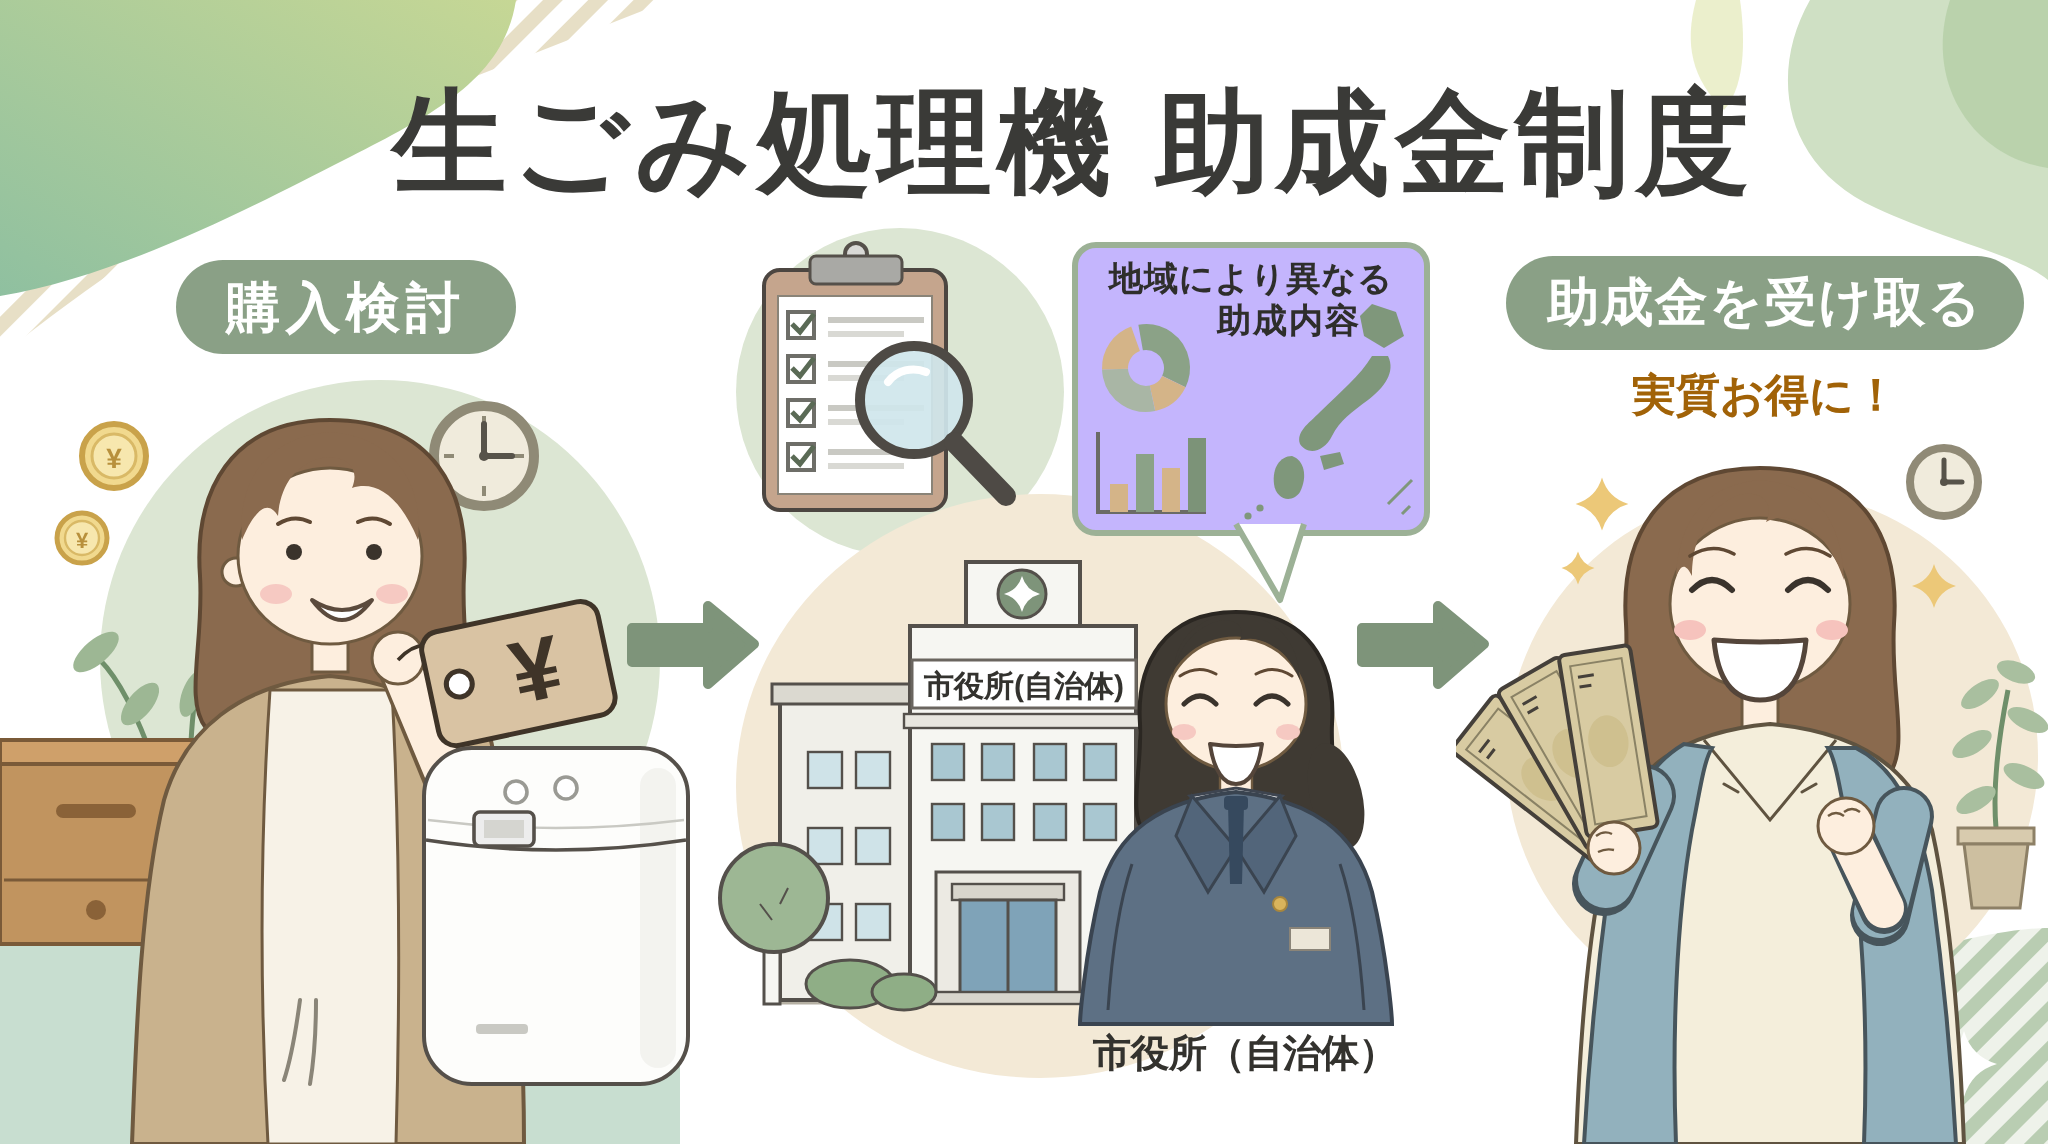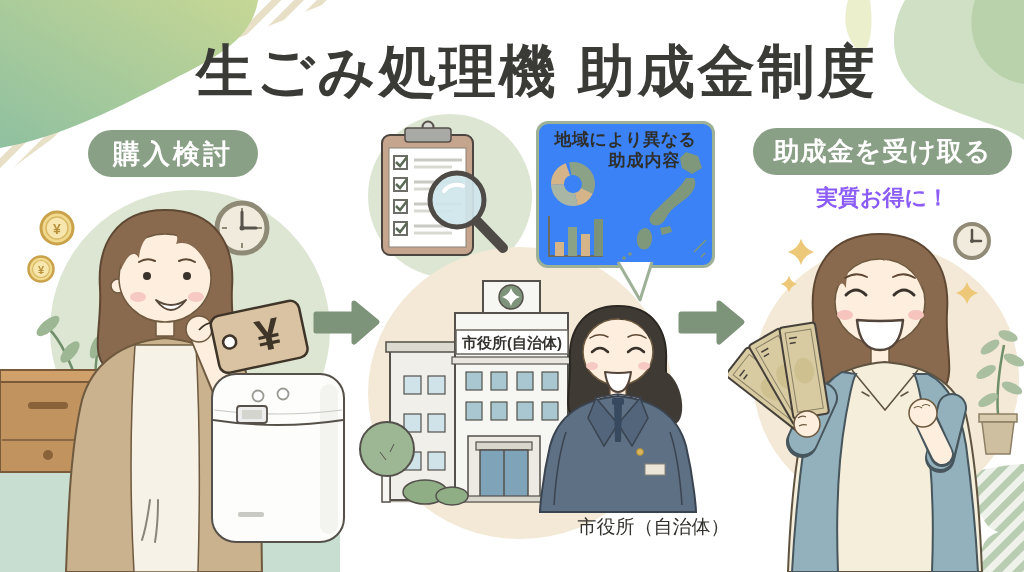--- a/index.html
+++ b/index.html
@@ -21,28 +21,28 @@
     font-size:57px;font-weight:800;color:var(--title-color);letter-spacing:3px;padding-left:25px;
   }
   .pill{
     position:absolute;display:flex;align-items:center;justify-content:center;
     background:var(--accent-green);color:#ffffff;font-weight:bold;border-radius:26px;
   }
   .pill-1{left:88px;top:130px;width:170px;height:47px;font-size:27px;letter-spacing:3px;}
   .pill-3{left:753px;top:128px;width:259px;height:47px;font-size:26px;letter-spacing:1px;}
   .sub-3{
     position:absolute;left:753px;top:183px;width:259px;text-align:center;
-    font-size:22px;font-weight:bold;color:#8b5cf6;
+    font-size:22px;font-weight:bold;color:#a16207;
   }
   .caption-2{
-    position:absolute;left:556px;top:514px;width:195px;text-align:center;
-    font-size:19px;font-weight:400;color:#33322e;
+    position:absolute;left:525px;top:514px;width:195px;text-align:center;
+    font-size:19px;font-weight:700;color:#33322e;
   }
   .bubble{
-    position:absolute;left:536px;top:121px;width:173px;height:141px;background:#3b82f6;
+    position:absolute;left:536px;top:121px;width:173px;height:141px;background:#c4b5fd;
     border:3px solid var(--bubble-border);border-radius:12px;z-index:5;
   }
   .bubble-line{position:absolute;left:0;width:100%;text-align:center;font-weight:bold;color:#2e2e2b;}
   .bubble-line1{top:4px;font-size:17px;letter-spacing:.5px;}
   .bubble-line2{top:25px;font-size:17px;letter-spacing:1px;padding-left:19px;}
   .bubble .donut{left:10px;top:36px;}
   .bubble .bars{left:2px;top:86px;}
   .bubble .jmap{right:1px;top:20px;}
   .bubble svg{position:absolute;}
   .tail{left:600px;top:258px;z-index:6;}

